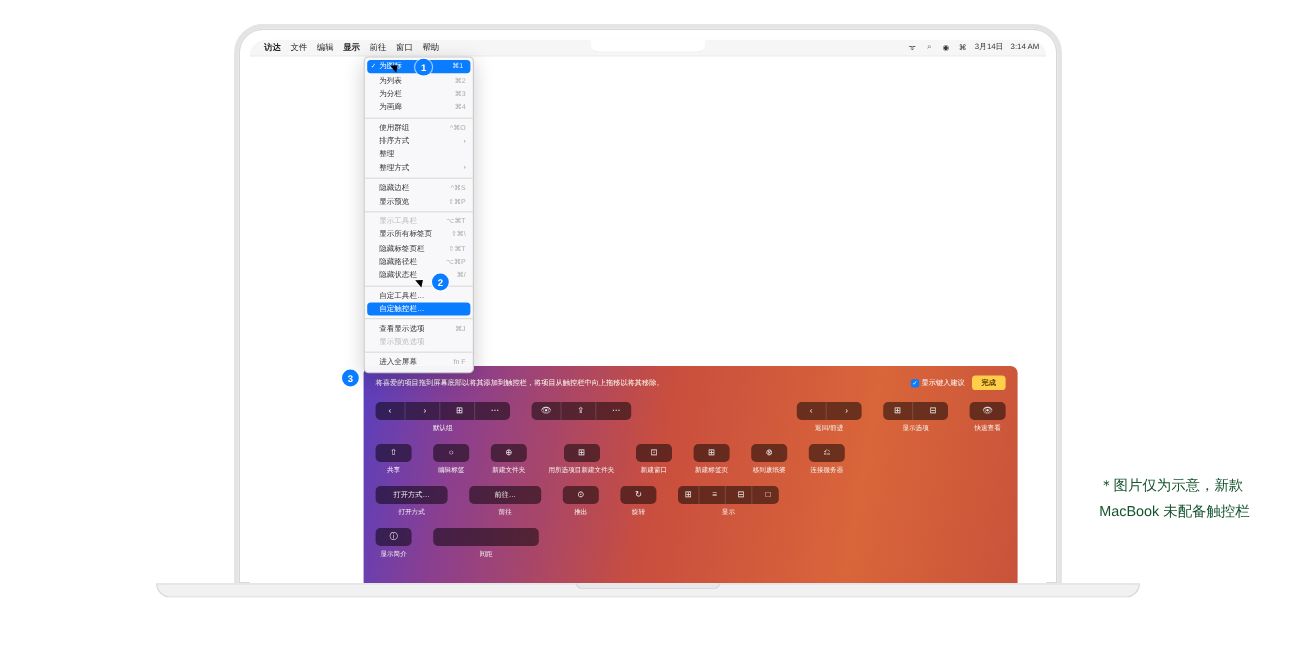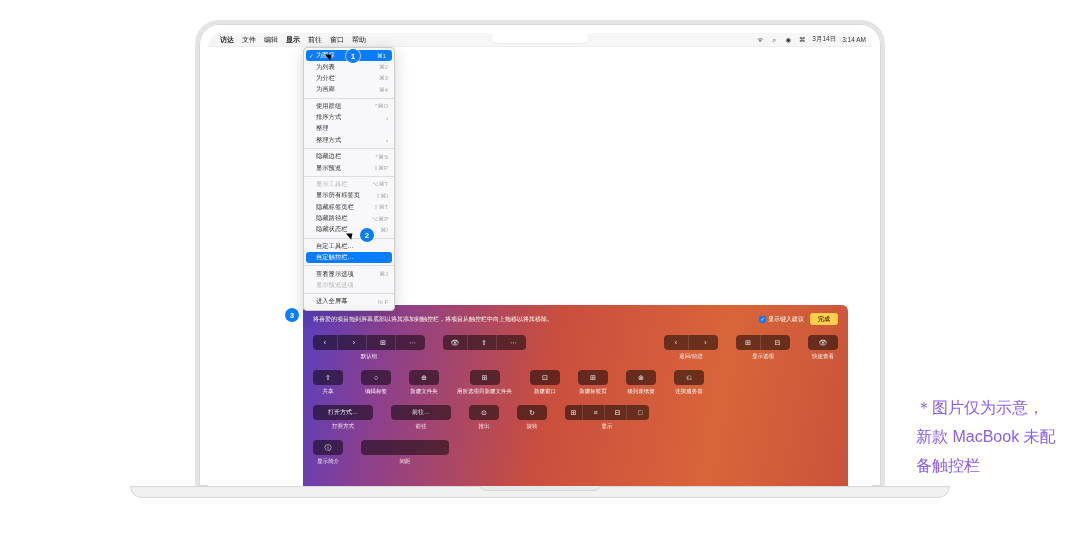--- a/index.html
+++ b/index.html
@@ -157,23 +157,23 @@
     content:""; position:absolute; left:0; top:0;
     border-left:5px solid #000; border-top:4px solid transparent; border-bottom:4px solid transparent;
     transform: rotate(-40deg);
   }
 
   
   .caption {
     position: absolute;
     left: 916px; top: 394px;
     width: 140px;
-    font-size: 16px;
+    font-size: 12px;
     line-height: 1.8;
-    color: #8b5cf6;
+    color: #14532d;
   }
 
 </style>
 </head>
 <body>
 
 <div class="macbook-frame">
   <div class="screen">
     <div class="notch"></div>
 

